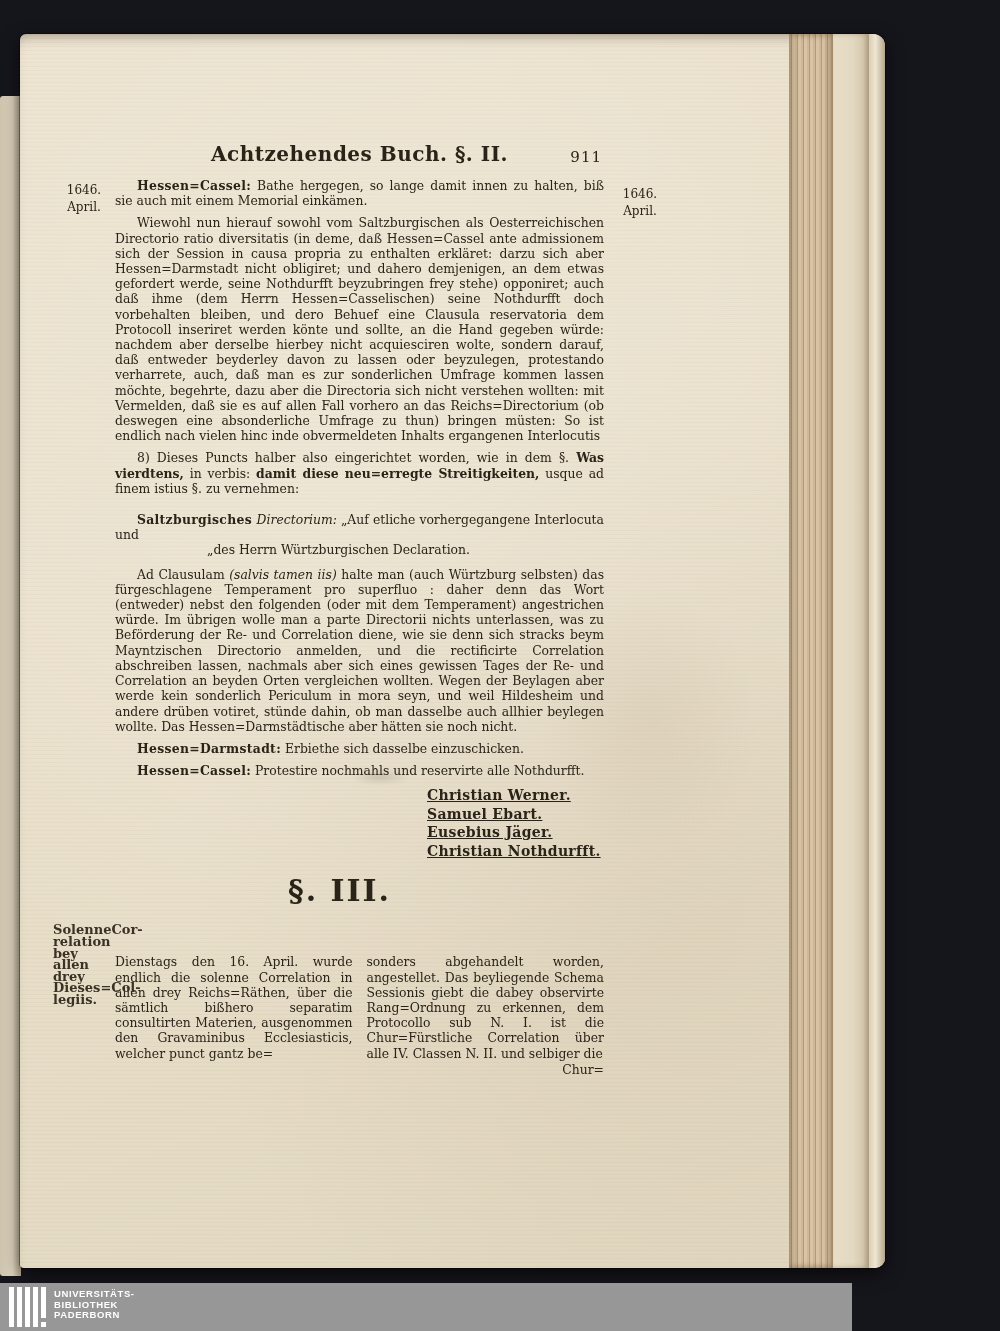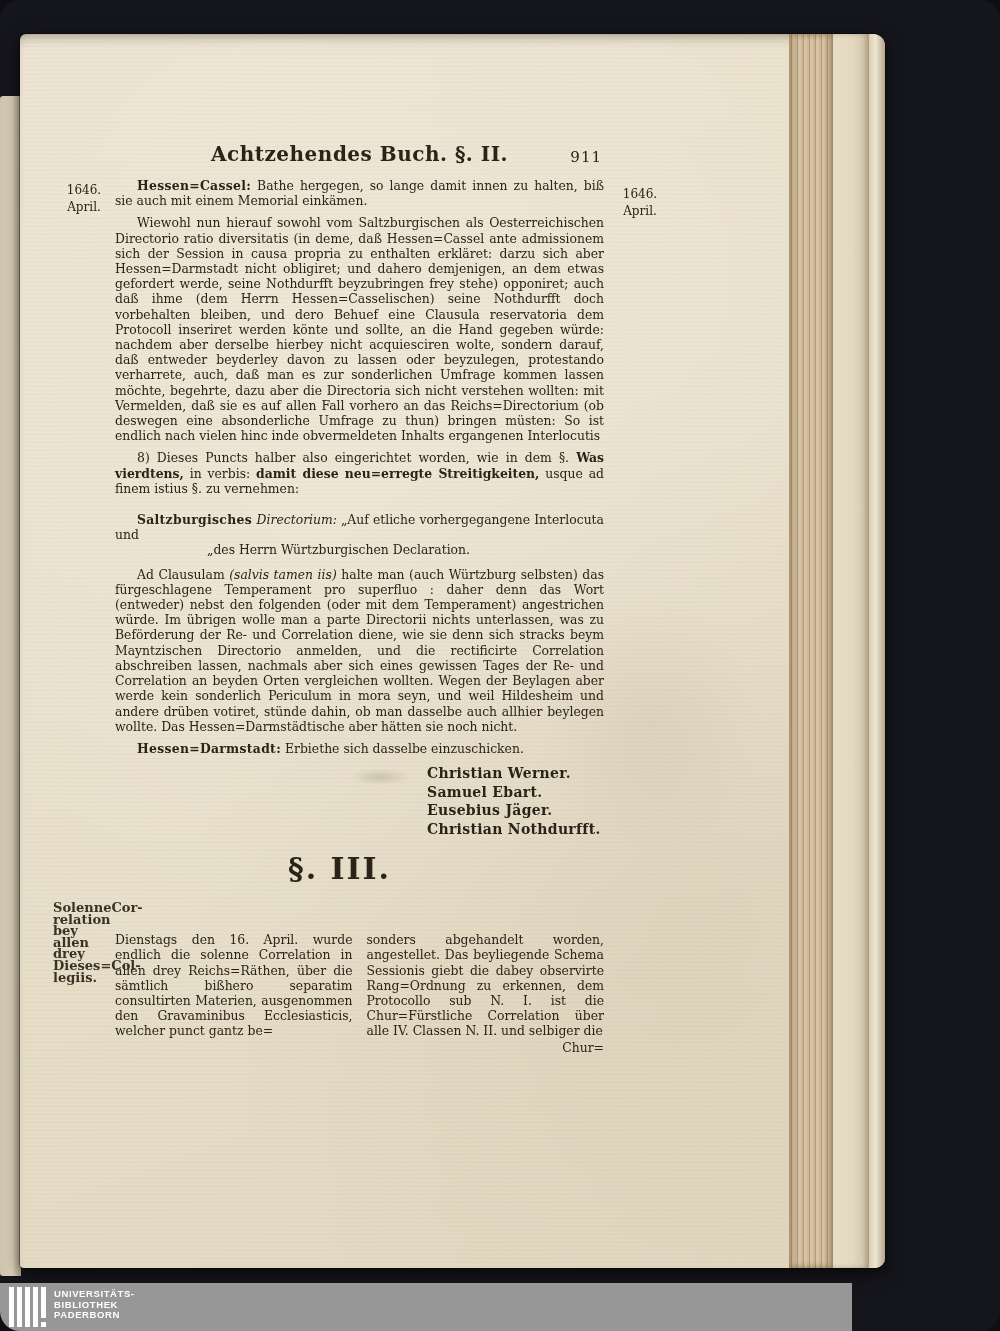--- a/index.html
+++ b/index.html
@@ -1,17 +1,17 @@
 <!DOCTYPE html>
 <html><head>
 <meta charset="utf-8">
 <style>
   html,body{margin:0;padding:0;background:#0e0e13;}
   .stage{position:relative;width:1000px;height:1331px;background:#15151c;overflow:hidden;
-         font-family:"DejaVu Serif","Liberation Serif",serif;border-radius:20px;}
+         font-family:"DejaVu Serif","Liberation Serif",serif;}
   
   .underpage-strip{position:absolute;left:0;top:96px;width:21px;height:1180px;
     background:linear-gradient(90deg,#cfc5ae,#ded4bf 60%,#b7ab92);border-radius:3px 0 0 3px;}
   .page{position:absolute;left:20px;top:34px;width:865px;height:1234px;
     background:
       radial-gradient(120% 90% at 40% 30%, rgba(255,255,255,.20), rgba(0,0,0,0) 60%),
       radial-gradient(80% 60% at 75% 70%, rgba(120,90,50,.07), rgba(0,0,0,0) 70%),
       repeating-linear-gradient(180deg, rgba(120,100,70,.045) 0 1px, rgba(0,0,0,0) 1px 4px),
       linear-gradient(160deg,#ece3cf 0%,#e9e0cb 45%,#e2d8c1 100%);
     border-radius:6px 12px 10px 4px;
@@ -39,21 +39,21 @@
   .m-left{left:-60px;top:40px;}
   .m-right{left:496px;top:44px;}
   p.body-par{margin:0 0 7px 0;text-indent:22px;}
   .lead{font-weight:bold;letter-spacing:.3px;}
   .frak-em{font-weight:bold;}
   .antiqua-it{font-style:italic;}
   .quote-block{margin:16px 0 9px 0;}
   .quote-l1{text-indent:22px;}
   .quote-l2{text-indent:92px;}
   .signatures{margin:8px 0 4px 312px;font-size:14px;line-height:18.5px;font-weight:bold;
-    letter-spacing:.3px;text-align:left;}
+    letter-spacing:.3px;text-align:left;text-decoration:underline;}
   .sec-heading{text-align:center;font-size:30px;line-height:34px;font-weight:bold;
     margin:14px 40px 14px 0;letter-spacing:2px;}
   .sec3{position:relative;}
   .sec3-note{position:absolute;left:-62px;top:2px;width:58px;font-size:13px;line-height:11.6px;
     text-align:left;color:#3a3225;font-weight:bold;}
   .cols{display:flex;gap:14px;}
   .col{width:calc(50% - 7px);margin-top:32px;}
   .catchword{text-align:right;margin-top:1px;}
   
   .footer-band{position:absolute;left:0;top:1283px;width:852px;height:48px;background:#979797;}
@@ -104,20 +104,21 @@
 
       <div class="quote-block">
         <div class="quote-l1"><span class="lead">Saltzburgisches </span><span class="antiqua-it">Directorium:</span><span> „Auf etliche vorhergegangene Interlocuta und</span></div>
         <div class="quote-l2">„des Herrn Würtzburgischen Declaration.</div>
       </div>
 
       <p class="body-par"><span>Ad Clausulam </span><span class="antiqua-it">(salvis tamen iis)</span><span> halte man (auch Würtzburg selbsten) das fürgeschlagene Temperament pro superfluo : daher denn das Wort (entweder) nebst den folgenden (oder mit dem Temperament) angestrichen würde. Im übrigen wolle man a parte Directorii nichts unterlassen, was zu Beförderung der Re- und Correlation diene, wie sie denn sich stracks beym Mayntzischen Directorio anmelden, und die rectificirte Correlation abschreiben lassen, nachmals aber sich eines gewissen Tages der Re- und Correlation an beyden Orten vergleichen wollten. Wegen der Beylagen aber werde kein sonderlich Periculum in mora seyn, und weil Hildesheim und andere drüben votiret, stünde dahin, ob man dasselbe auch allhier beylegen wollte. Das Hessen=Darmstädtische aber hätten sie noch nicht.</span></p>
 
       <p class="body-par"><span class="lead">Hessen=Darmstadt:</span><span> Erbiethe sich dasselbe einzuschicken.</span></p>
 
+      <p class="body-par"><span class="lead">Hessen=Cassel:</span><span> Protestire nochmahls und reservirte alle Nothdurfft.</span></p>
 
 
       <div class="signatures">
         <div>Christian Werner.</div>
         <div>Samuel Ebart.</div>
         <div>Eusebius Jäger.</div>
         <div>Christian Nothdurfft.</div>
       </div>
 
       <div class="sec-heading">§. III.</div>

